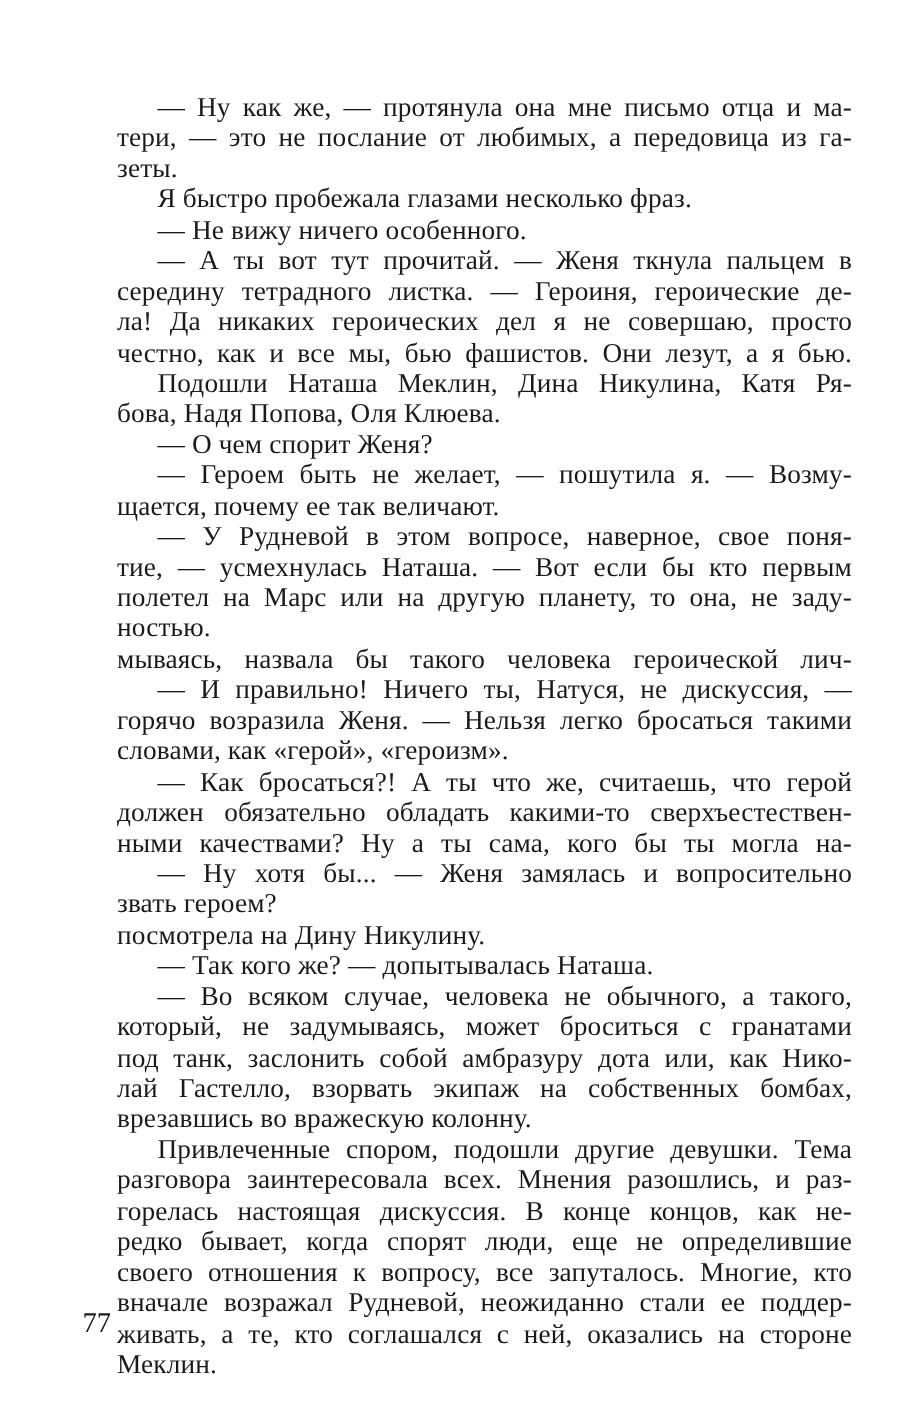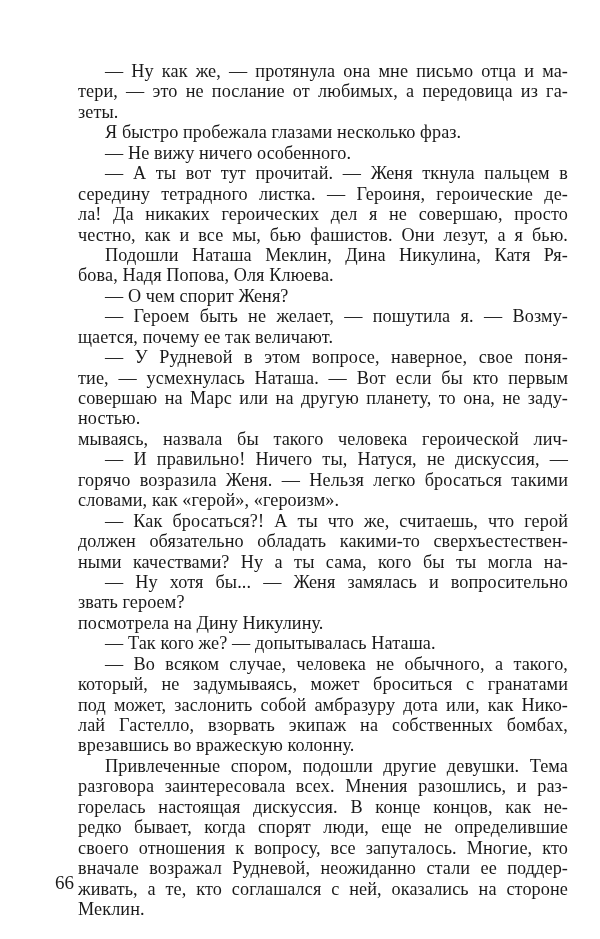--- a/index.html
+++ b/index.html
@@ -33,40 +33,40 @@
     <span class="line">середину тетрадного листка. — Героиня, героические де-</span>
     <span class="line">ла! Да никаких героических дел я не совершаю, просто</span>
     <span class="line">честно, как и все мы, бью фашистов. Они лезут, а я бью.</span>
     <span class="line indent">Подошли Наташа Меклин, Дина Никулина, Катя Ря-</span>
     <span class="line last">бова, Надя Попова, Оля Клюева.</span>
     <span class="line indent last">— О чем спорит Женя?</span>
     <span class="line indent">— Героем быть не желает, — пошутила  я. — Возму-</span>
     <span class="line last">щается, почему ее так величают.</span>
     <span class="line indent">— У Рудневой в этом вопросе, наверное, свое поня-</span>
     <span class="line">тие, — усмехнулась Наташа. — Вот если бы кто первым</span>
-    <span class="line">совершаю на Марс или на другую планету, то она, не заду-</span>
+    <span class="line">полетел на Марс или на другую планету, то она, не заду-</span>
     <span class="line last">ностью.</span>
     <span class="line">мываясь, назвала бы такого человека героической лич-</span>
     <span class="line indent">— И правильно! Ничего ты, Натуся, не дискуссия, —</span>
     <span class="line">горячо возразила Женя. — Нельзя легко бросаться такими</span>
     <span class="line last">словами, как «герой», «героизм».</span>
     <span class="line indent">— Как бросаться?! А ты что же, считаешь, что герой</span>
     <span class="line">должен обязательно обладать какими-то сверхъестествен-</span>
     <span class="line">ными качествами? Ну а ты сама, кого бы ты могла на-</span>
     <span class="line indent">— Ну хотя бы... — Женя замялась и вопросительно</span>
     <span class="line last">звать героем?</span>
     <span class="line last">посмотрела на Дину Никулину.</span>
     <span class="line indent last">— Так кого же? — допытывалась Наташа.</span>
     <span class="line indent">— Во всяком случае, человека не обычного, а такого,</span>
     <span class="line">который, не задумываясь, может броситься с гранатами</span>
-    <span class="line">под может, заслонить собой амбразуру дота или, как Нико-</span>
+    <span class="line">под танк, заслонить собой амбразуру дота или, как Нико-</span>
     <span class="line">лай Гастелло, взорвать экипаж на собственных бомбах,</span>
     <span class="line last">врезавшись во вражескую колонну.</span>
     <span class="line indent">Привлеченные спором, подошли другие девушки. Тема</span>
     <span class="line">разговора заинтересовала всех. Мнения разошлись, и раз-</span>
     <span class="line">горелась настоящая дискуссия. В конце концов, как не-</span>
     <span class="line">редко бывает, когда спорят люди, еще не определившие</span>
     <span class="line">своего отношения к вопросу, все запуталось. Многие, кто</span>
     <span class="line">вначале возражал Рудневой, неожиданно стали ее поддер-</span>
     <span class="line">живать, а те, кто соглашался с ней, оказались на стороне</span>
     <span class="line last">Меклин.</span>
   </div>
-<div class="page-number">66</div>
+<div class="page-number">77</div>
 
 </body></html>

